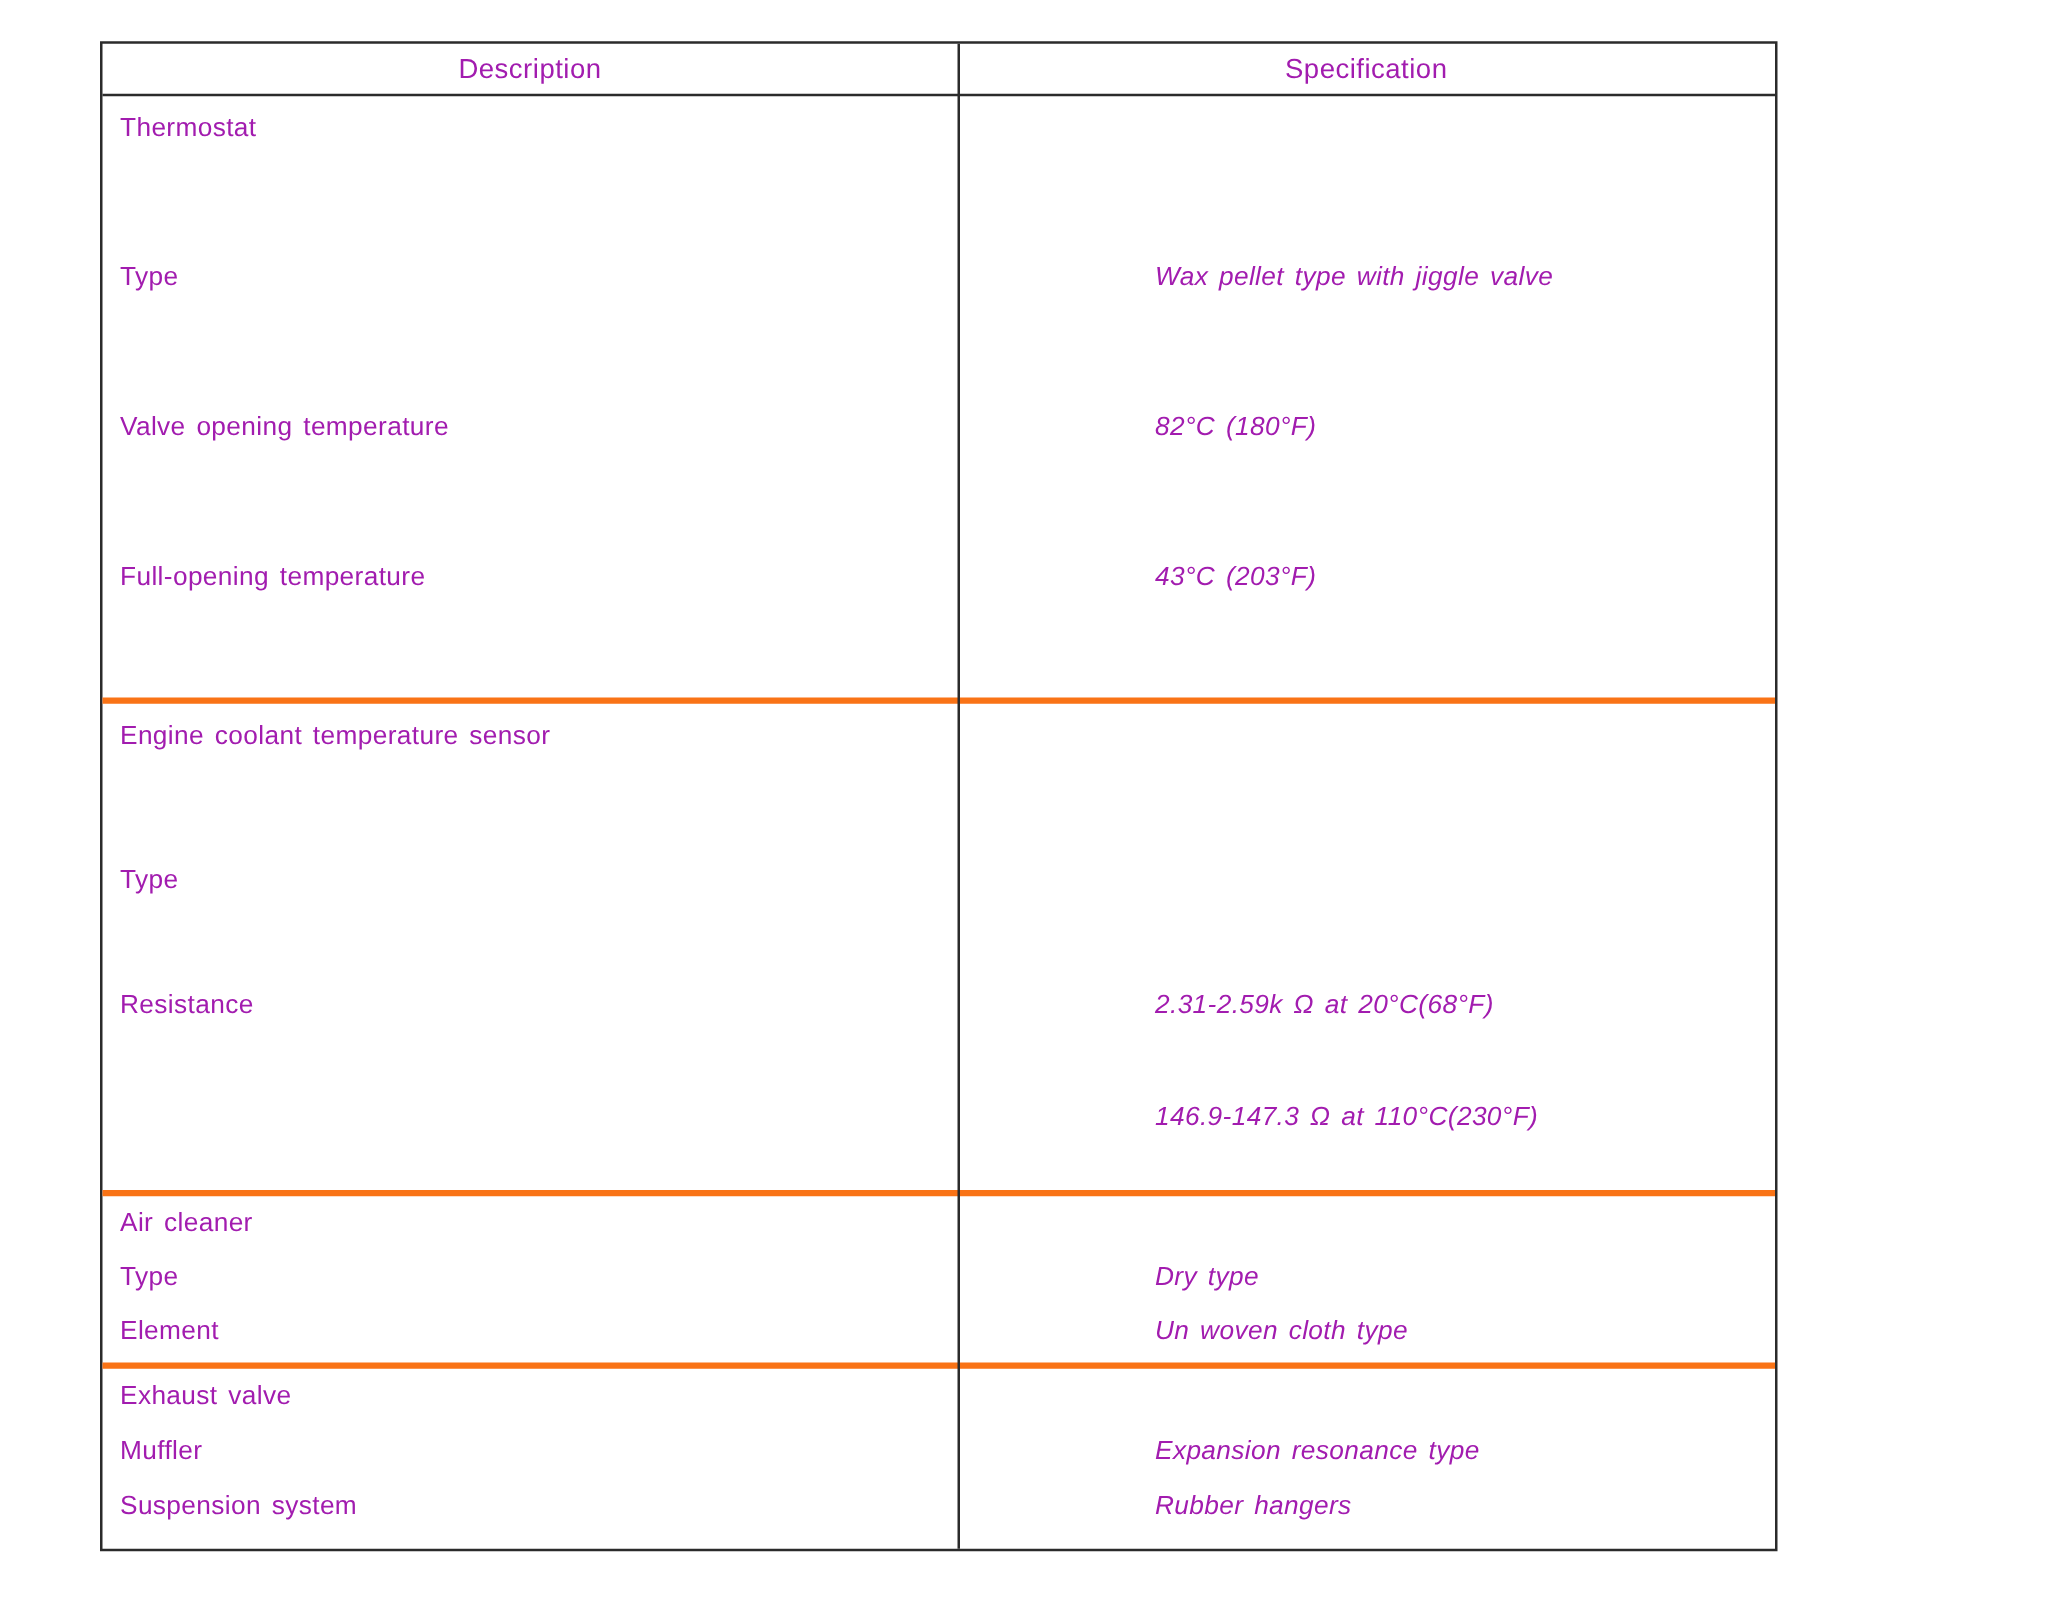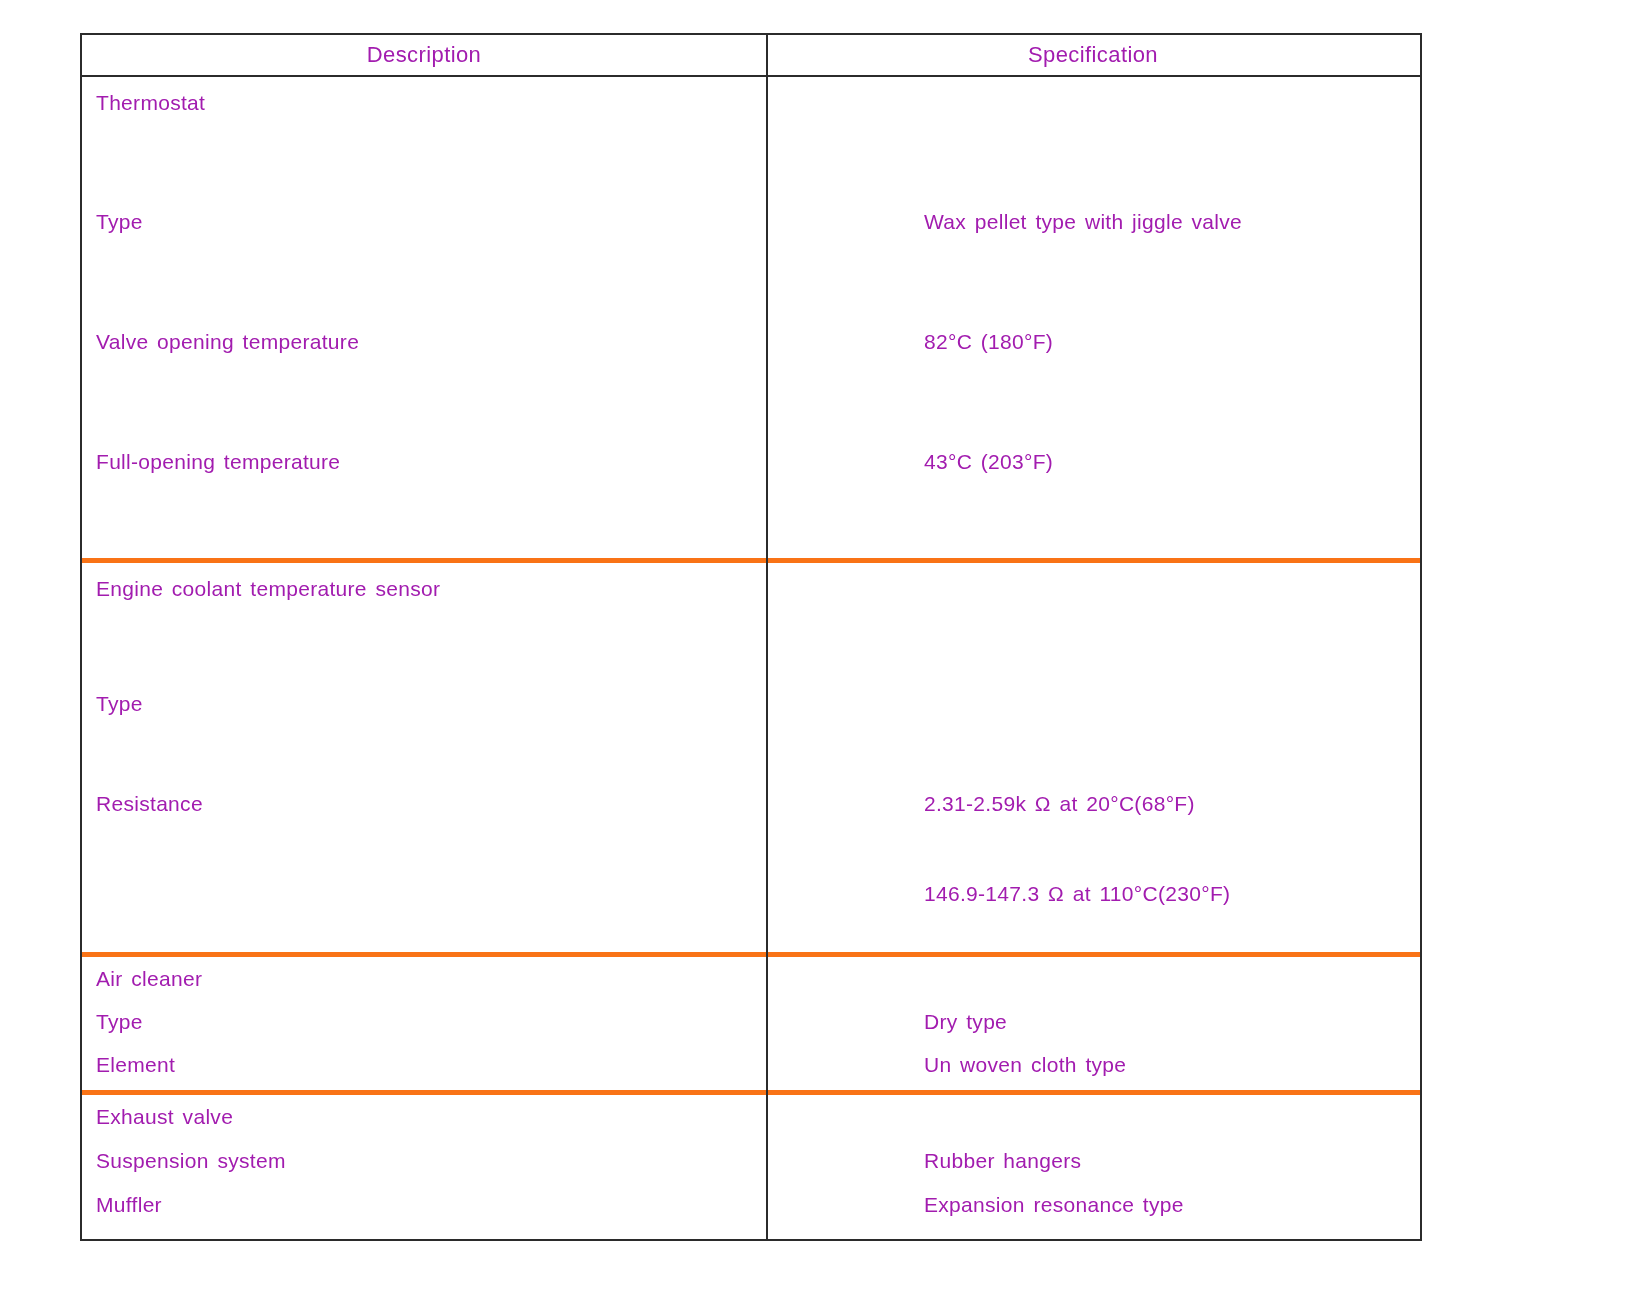--- a/index.html
+++ b/index.html
@@ -68,20 +68,21 @@
   .lcell {
     width: 824px;
     padding-left: 14px;
     box-sizing: border-box;
   }
   .lcell.indent { }
   .rcell {
     flex: 1;
     padding-left: 18px;
     box-sizing: border-box;
+    font-style: italic;
   }
 
   
   .h85  { height: 85px; }
   .h120 { height: 120px; }
   .h112 { height: 112px; }
   .h88  { height: 88px; }
   .h92  { height: 92px; }
   .h43  { height: 43px; }
   .h44  { height: 44px; }
@@ -154,23 +155,23 @@
         <div class="rcell">Un woven cloth type</div>
       </div>
     </div>
 
     <div class="sec sec-exhaust">
       <div class="trow h44">
         <div class="lcell">Exhaust valve</div>
         <div class="rcell"></div>
       </div>
       <div class="trow h44">
+        <div class="lcell indent">Muffler</div>
+        <div class="rcell">Expansion resonance type</div>
+      </div>
+      <div class="trow h44">
         <div class="lcell indent">Suspension system</div>
         <div class="rcell">Rubber hangers</div>
-      </div>
-      <div class="trow h44">
-        <div class="lcell indent">Muffler</div>
-        <div class="rcell">Expansion resonance type</div>
       </div>
     </div>
 
   </div>
 </div>
 
 </body></html>

